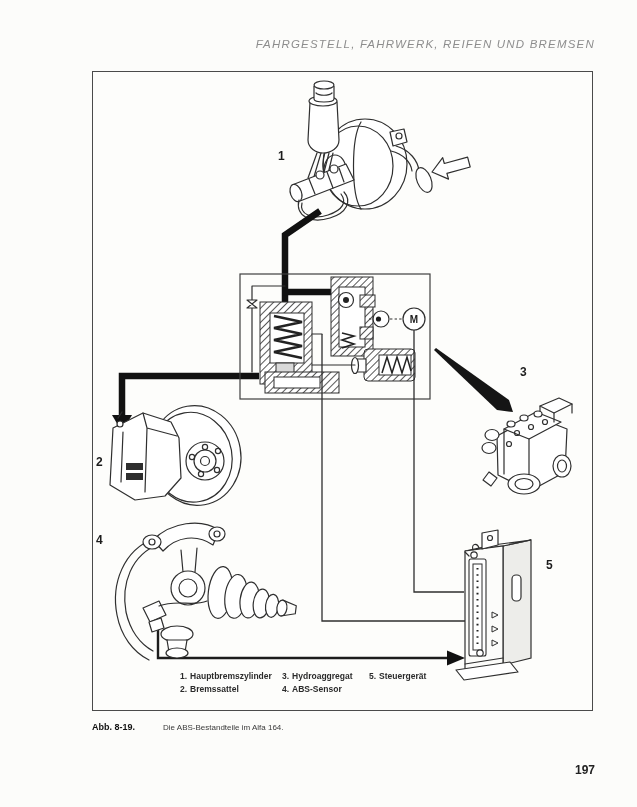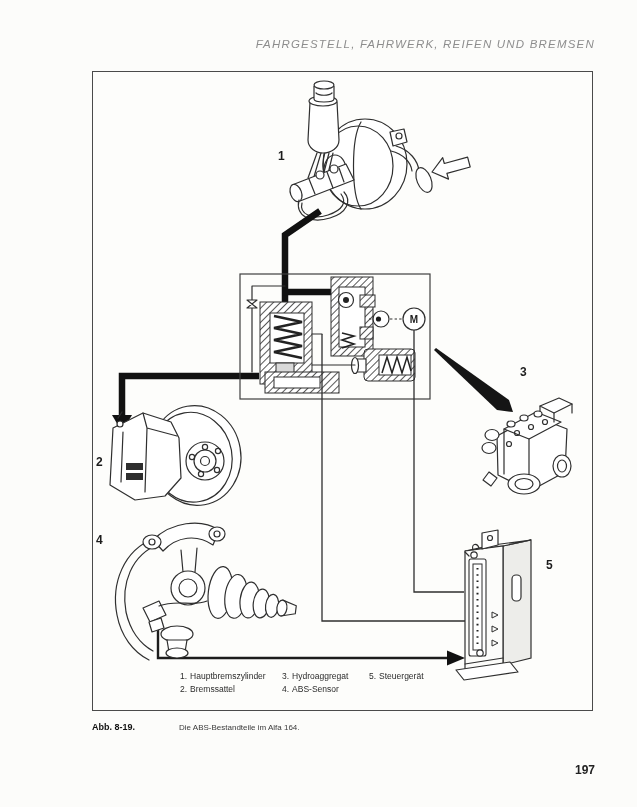--- a/index.html
+++ b/index.html
@@ -25,26 +25,26 @@
   #marker-2{left:96px;top:455px;}
   #marker-3{left:520px;top:365px;}
   #marker-4{left:96px;top:533px;}
   #marker-5{left:546px;top:558px;}
 
   .legend{position:absolute;top:670px;left:0;width:637px;font-size:8.5px;color:#2b2b2b;}
   .leg-col{position:absolute;top:0;}
   .leg-col-1{left:180px;}
   .leg-col-2{left:282px;}
   .leg-col-3{left:369px;}
-  .leg-item{line-height:13px;white-space:nowrap;}
+  .leg-item{line-height:13px;white-space:nowrap;font-weight:bold;}
   .leg-num{margin-right:3px;}
 
   .caption{position:absolute;left:92px;top:716px;white-space:nowrap;}
   .caption .cap-ref{font-weight:bold;font-size:9px;color:#111;}
-  .caption .cap-text{font-size:8px;color:#3a3a3a;margin-left:16px;padding-left:28px;}
+  .caption .cap-text{font-size:8px;color:#3a3a3a;margin-left:0;padding-left:28px;}
 
   .page-number{
     position:absolute;top:763px;right:42px;
     font-weight:bold;font-size:12px;color:#222;
   }
 
   
   .s{stroke:#2f2f2f;fill:none;stroke-width:1.2;stroke-linejoin:round;stroke-linecap:round;}
   .sw{stroke:#2f2f2f;fill:#ffffff;stroke-width:1.2;stroke-linejoin:round;}
   .thick{stroke:#111;fill:none;stroke-width:6.5;}

